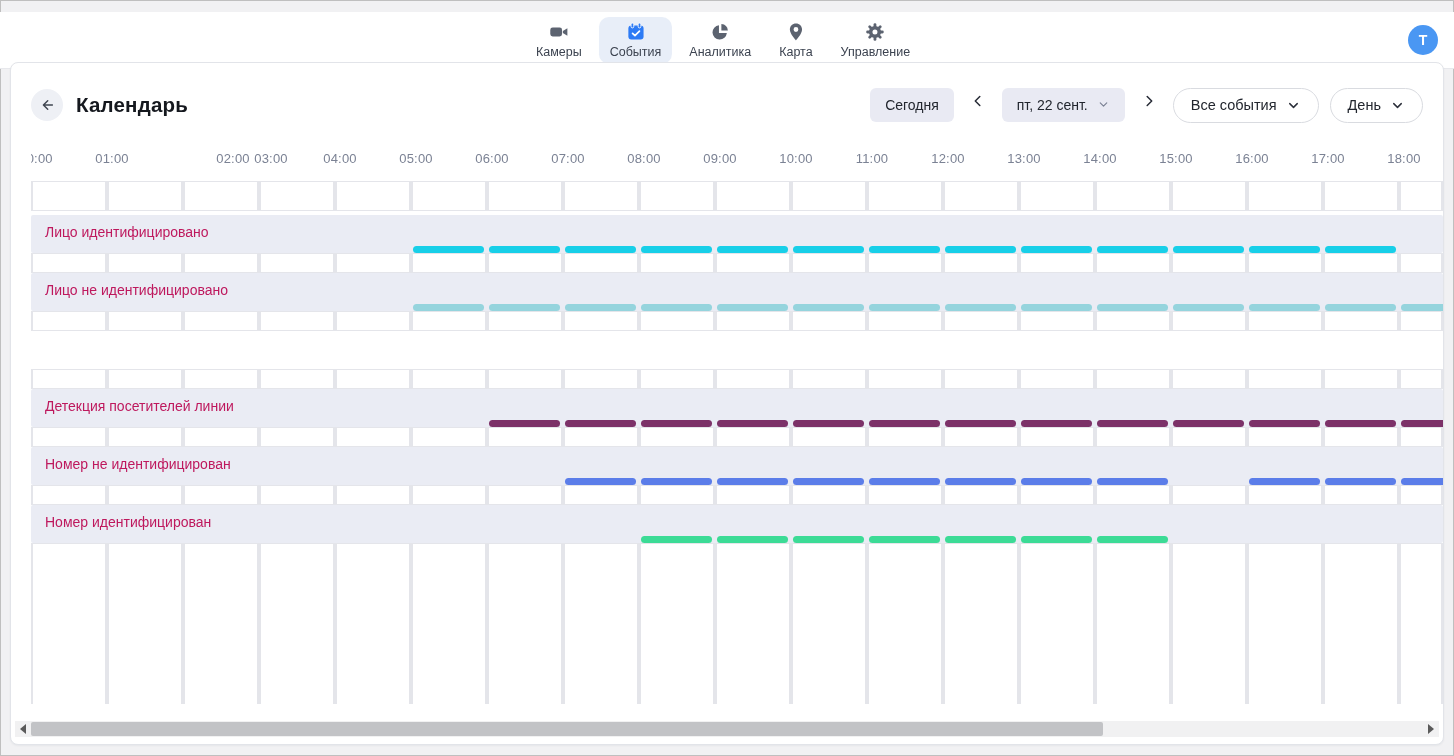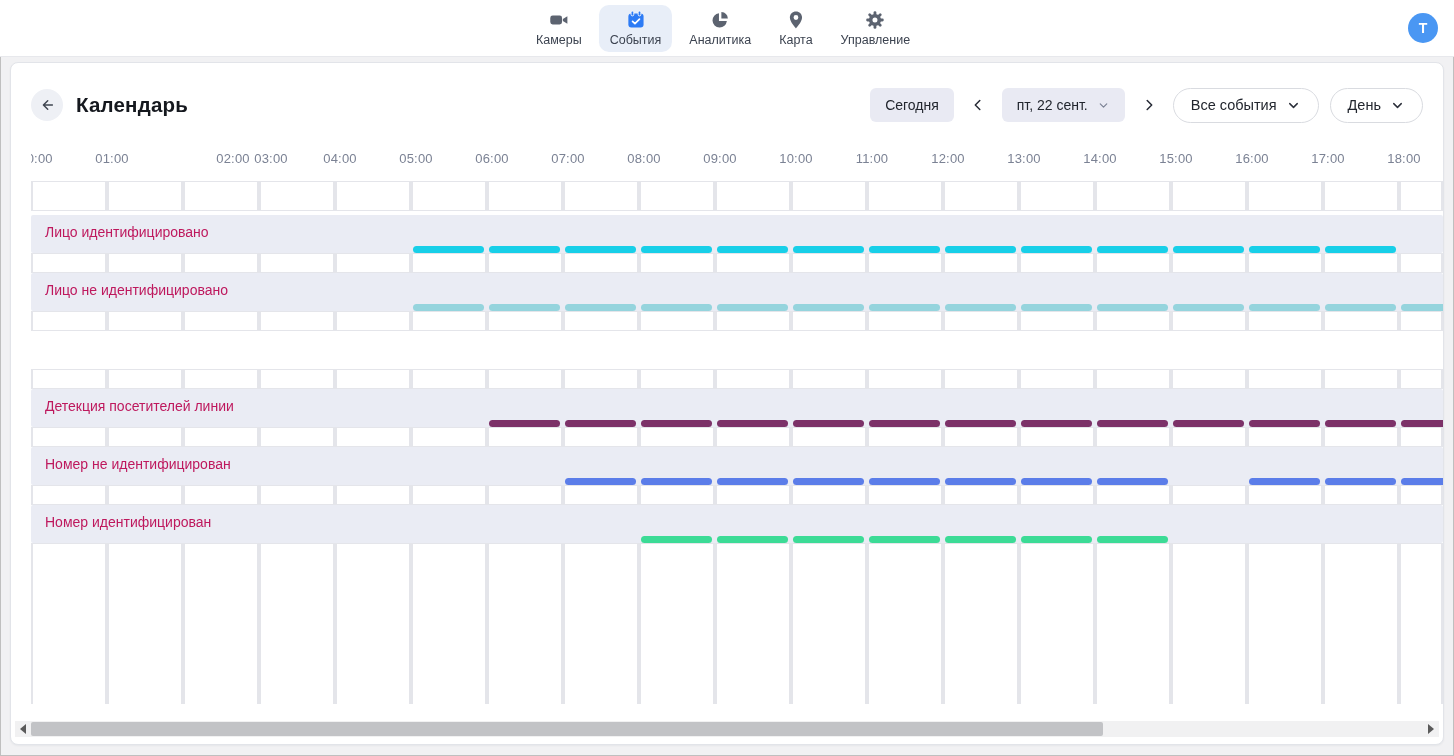--- a/index.html
+++ b/index.html
@@ -8,21 +8,21 @@
     font-family:"Liberation Sans", sans-serif;
     background:#f1f1f3;
     position:relative;
     overflow:hidden;
     color:#22262e;
   }
   .screen { position:absolute; inset:0; box-shadow: inset 0 0 0 1px #bfbfbf; }
 
   
   .topbar {
-    position:absolute; top:0; left:0; right:0; height:57px;
+    position:absolute; top:12px; left:0; right:0; height:57px;
     background:#ffffff; border-bottom:1px solid #e7e8ec;
   }
   .main-nav {
     position:absolute; left:50%; top:0; transform:translateX(-51%);
     height:100%; display:flex; align-items:center; gap:6px;
   }
   .nav-item {
     display:flex; flex-direction:column; align-items:center; gap:3px;
     padding:5px 11px; border-radius:10px; cursor:pointer;
     font-size:12.5px; color:#3c4350;
@@ -60,21 +60,21 @@
   .cal-header {
     position:absolute; top:24px; left:20px; right:20px; height:36px;
     display:flex; align-items:center;
   }
   .back-btn {
     width:32px; height:32px; border-radius:50%; background:#eef0f5;
     border:none; display:flex; align-items:center; justify-content:center;
     cursor:pointer; flex:0 0 auto;
   }
   .cal-title { font-size:20.5px; font-weight:bold; color:#15181e; margin-left:13px; letter-spacing:.2px; }
-  .controls { margin-left:auto; display:flex; align-items:center; gap:11px; }
+  .controls { margin-left:auto; display:flex; gap:11px; }
   .btn-soft {
     background:#e9eaf3; border:none; border-radius:6px; height:34px;
     padding:0 15px; font-size:14px; color:#22262e; cursor:pointer;
     display:flex; align-items:center; gap:9px; font-family:inherit;
   }
   .icon-btn {
     background:none; border:none; width:26px; height:26px; cursor:pointer;
     display:flex; align-items:center; justify-content:center; padding:0;
   }
   .pill {

